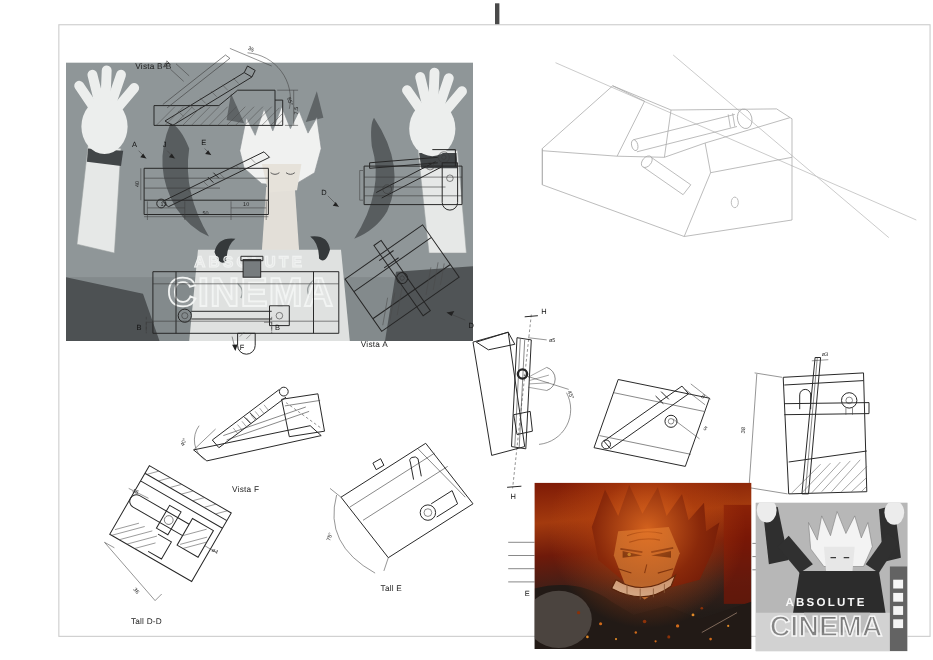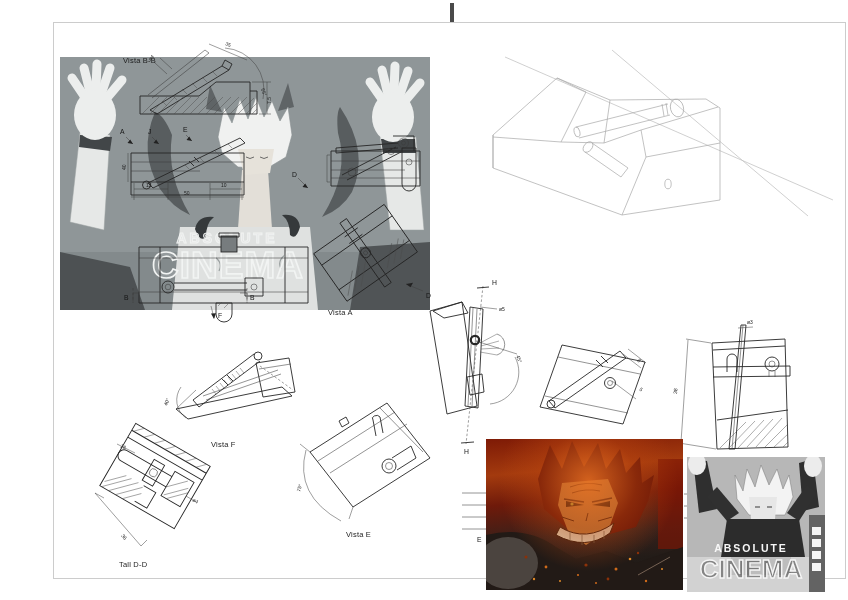--- a/index.html
+++ b/index.html
@@ -262,21 +262,21 @@
     <text class="mk" x="250" y="300">B</text>
     <text class="mk" x="492" y="285">H</text>
     <text class="mk" x="464" y="454">H</text>
     <text class="mk" x="477" y="542">E</text>
   </g>
 </svg>
 
 <div class="lbl" style="left:123px;top:56px;">Vista B-B</div>
 <div class="lbl" style="left:328px;top:308px;">Vista A</div>
 <div class="lbl" style="left:211px;top:440px;">Vista F</div>
-<div class="lbl" style="left:346px;top:530px;">Vista E</div>
+<div class="lbl" style="left:346px;top:530px;">Tall E</div>
 <div class="lbl" style="left:119px;top:560px;">Tall D-D</div>
 
 <div class="abs img-red">
   <div class="red-glow"></div>
   <svg width="197" height="151">
     <path d="M52,40 L64,6 L76,30 L86,2 L98,28 L112,4 L120,30 L134,10 L140,34 L154,18 L156,44 L168,36 L162,62 L150,88 L120,96 L84,92 L58,70 Z" fill="#611106"></path>
     <rect x="172" y="20" width="25" height="90" fill="#7e1505" opacity=".65"></rect>
     <path d="M76,44 L122,40 L132,64 L122,92 L100,106 L82,92 L72,66 Z" fill="#bd7d3e"></path>
     <path d="M84,48 Q100,42 116,46 M86,54 Q100,49 114,52" stroke="#4a2008" stroke-width="1" fill="none"></path>
     <path d="M80,62 L98,66 L80,68 Z" fill="#1e0f06"></path>

